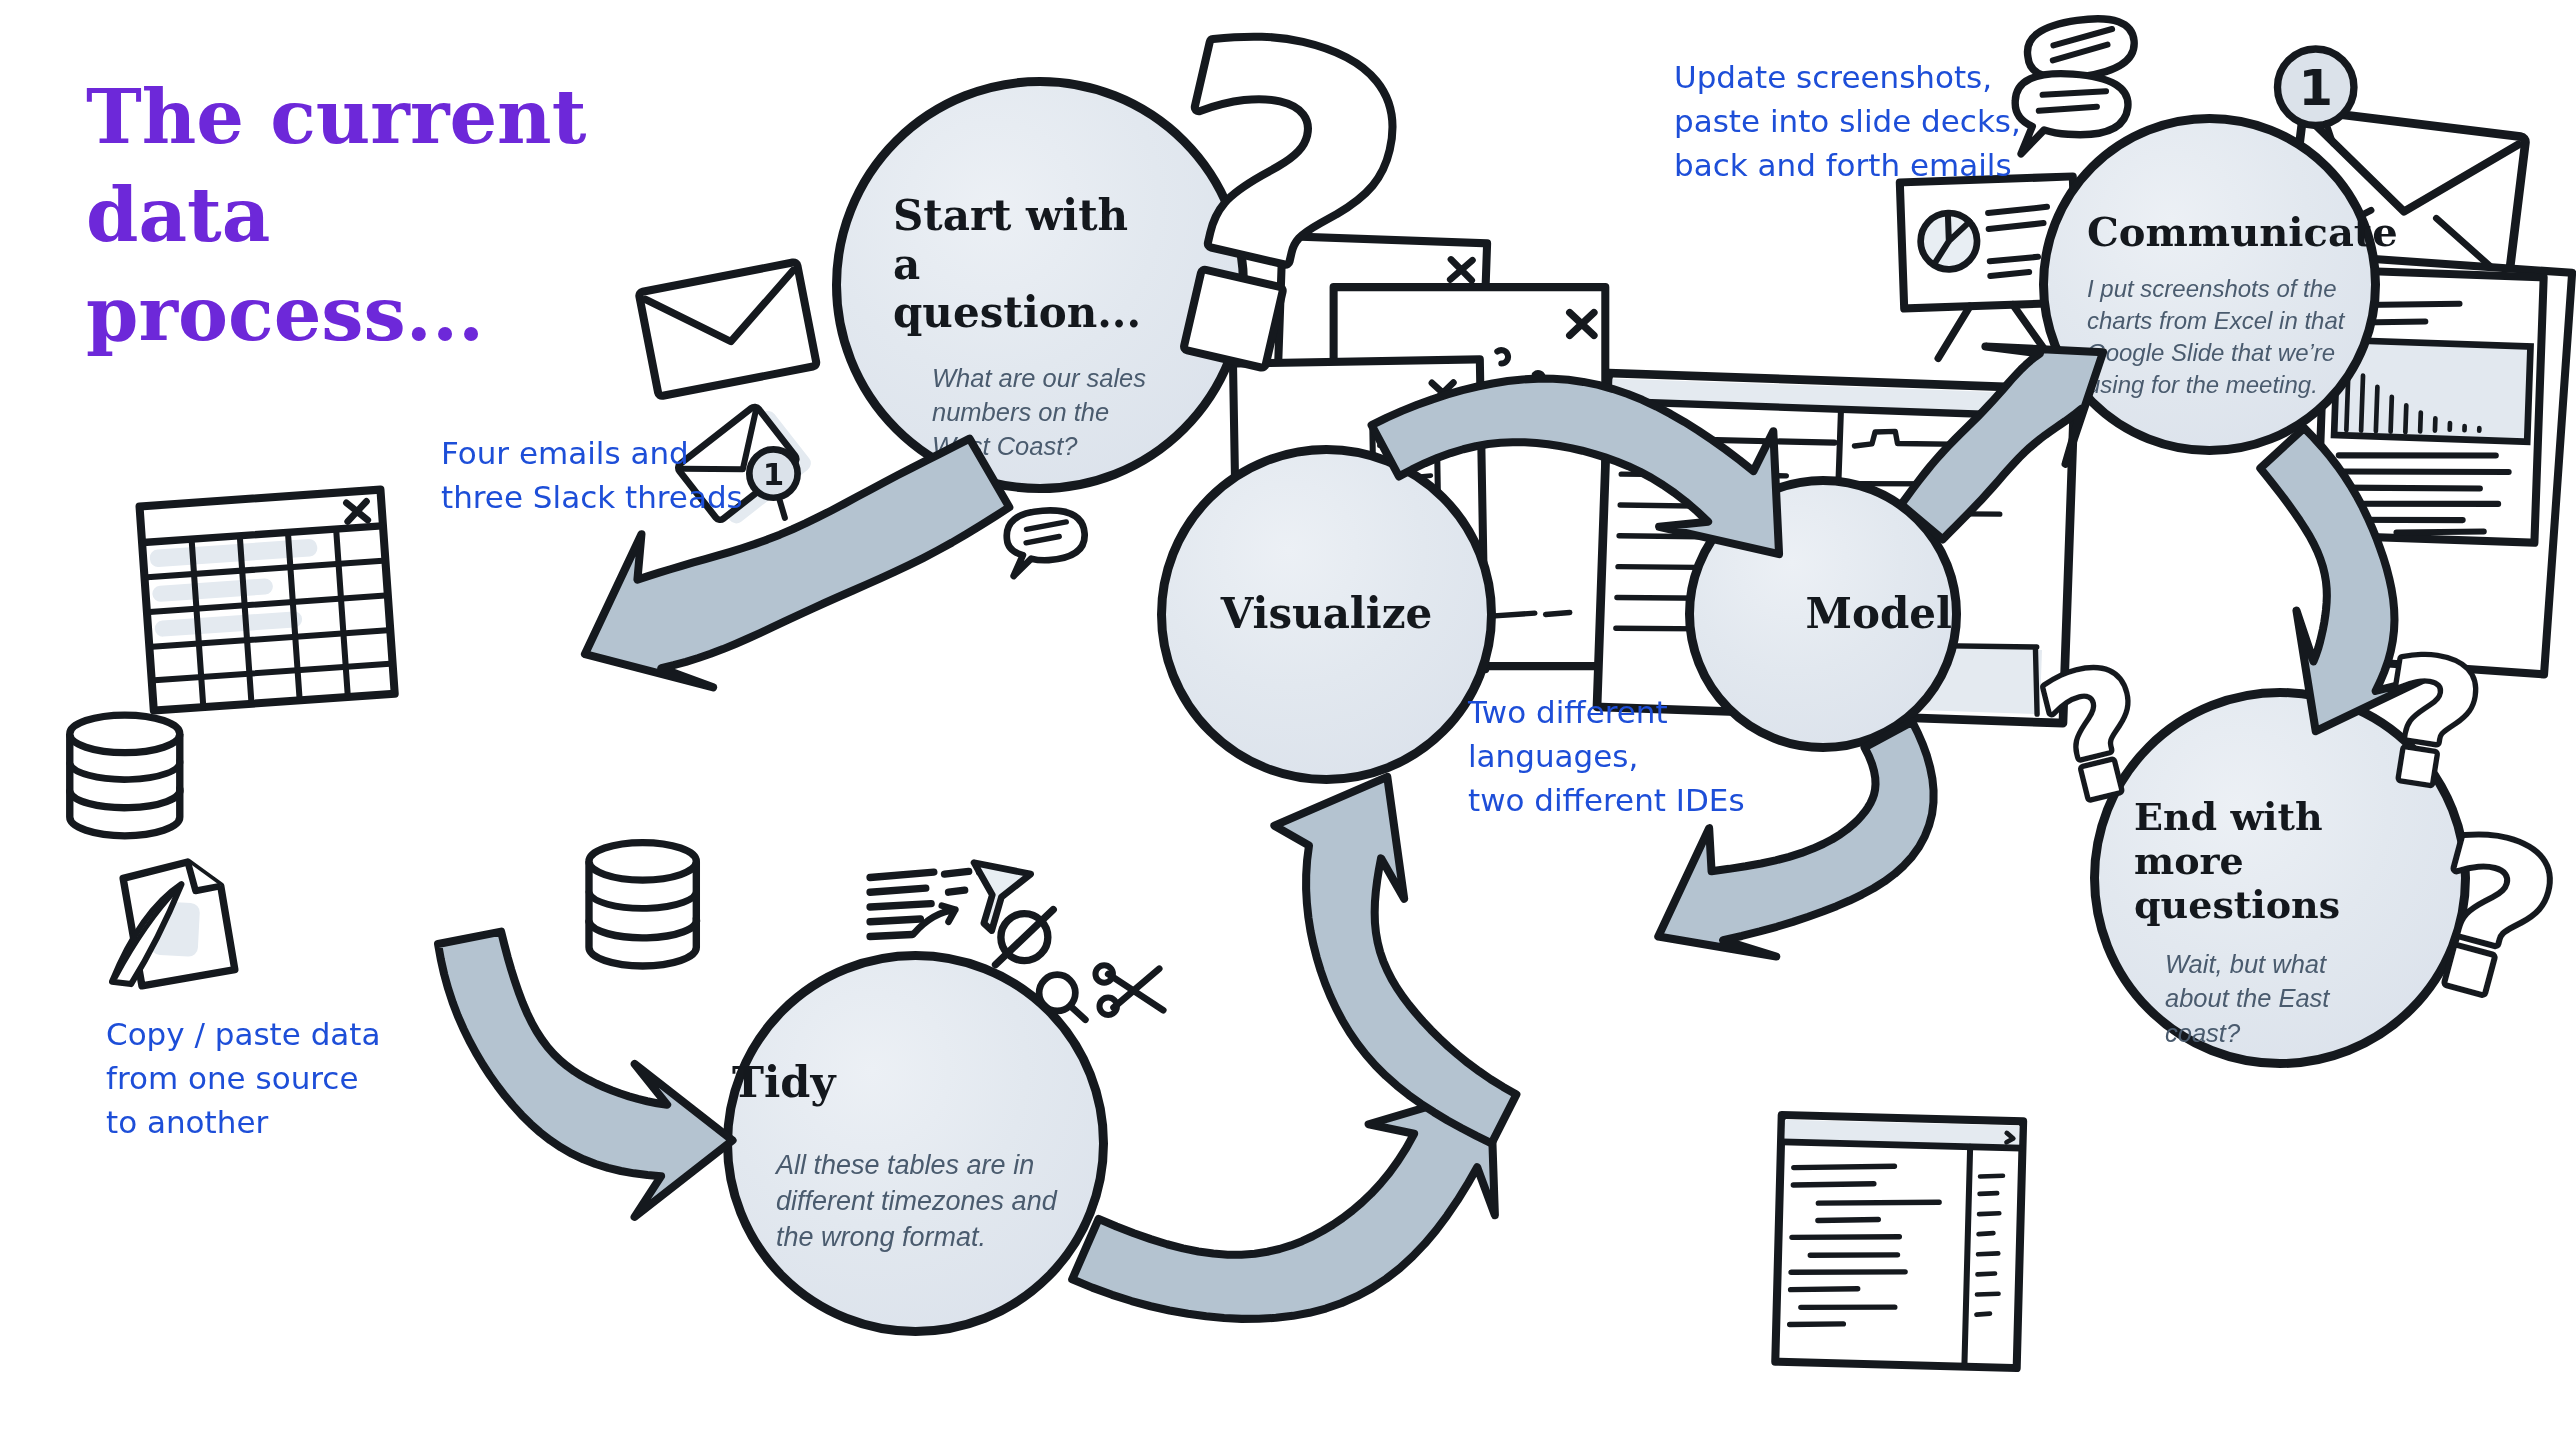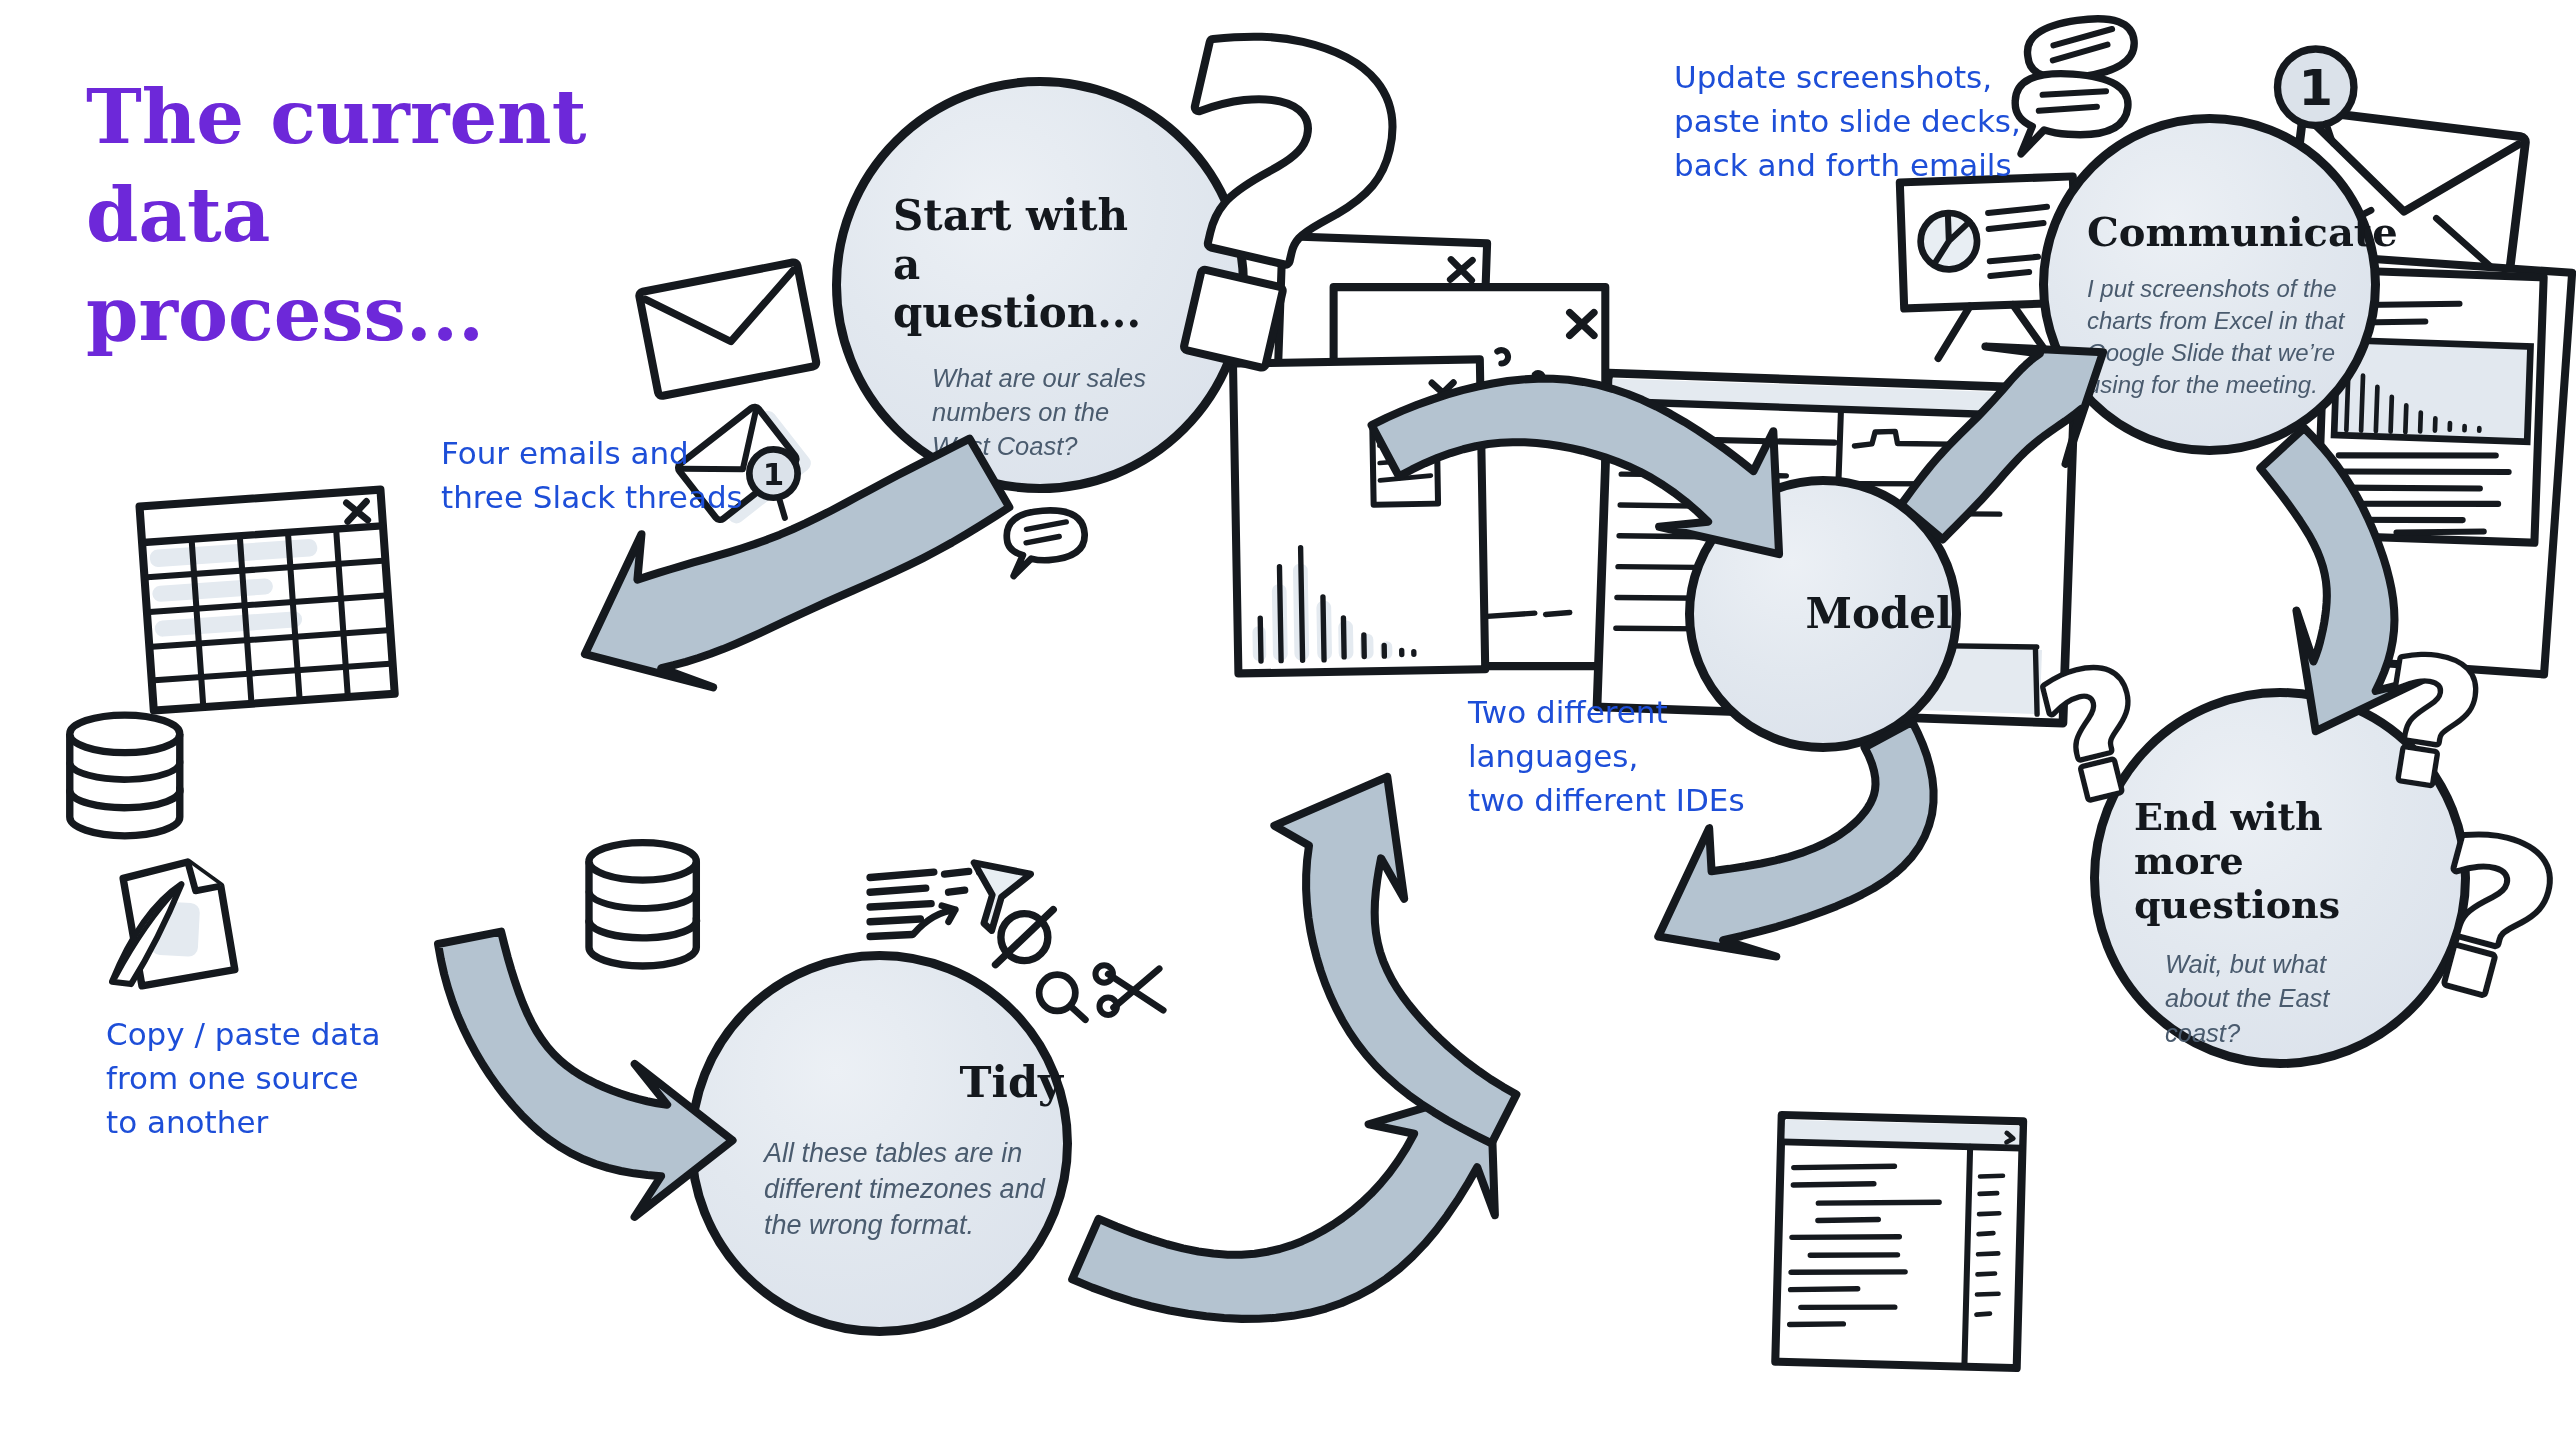--- a/index.html
+++ b/index.html
@@ -20,21 +20,21 @@
   #page-title{position:absolute;left:86px;top:68px;width:557px;z-index:4;
       font-family:"DejaVu Serif","Liberation Serif",serif;font-weight:bold;
       font-size:75px;line-height:1.31;color:#6d28d9;}
   
   #node-start{left:832px;top:77px;width:416px;height:416px;padding:106px 27px 0 52px;}
   #node-start .label{font-size:42px;width:268px;}
   #node-start .note{font-size:25.5px;width:225px;margin:23px 0 0 39px;}
   #node-gather{left:211px;top:572px;width:377px;height:377px;padding:85px 13.4px 0 34px;}
   #node-gather .label{font-size:43px;}
   #node-gather .note{font-size:24px;width:326px;margin-top:19px;}
-  #node-tidy{left:687px;top:951px;width:385px;height:385px;padding-top:98px;align-items:flex-end;}
+  #node-tidy{left:723px;top:951px;width:385px;height:385px;padding-top:98px;align-items:flex-start;gap:12px;}
   #node-tidy .label{font-size:43px;text-align:center;}
   #node-tidy .note{font-size:27px;width:299px;margin-top:27px;margin-left:44px;}
   #node-visualize{left:1157px;top:445px;width:339px;height:339px;justify-content:center;align-items:center;}
   #node-visualize .label{font-size:42px;}
   #node-model{left:1685px;top:476px;width:276px;height:276px;justify-content:center;align-items:flex-end;}
   #node-model .label{font-size:42px;}
   #node-transform{left:1449px;top:852px;width:301px;height:301px;justify-content:center;align-items:center;}
   #node-transform .label{font-size:40px;}
   #node-communicate{left:2039px;top:114px;width:341px;height:341px;padding:86px 13.4px 0 39px;}
   #node-communicate .label{font-size:40px;}
@@ -208,20 +208,23 @@
   <div id="page-title">The current data process...</div>
 
   <div class="node" id="node-start">
     <div class="label">Start with a question...</div>
     <div class="note">What are our sales numbers on the West Coast?</div>
   </div>
   <div class="node" id="node-tidy">
     <div class="label">Tidy</div>
     <div class="note">All these tables are in different timezones and the wrong format.</div>
   </div>
+  <div class="node" id="node-visualize">
+    <div class="label">Visualize</div>
+  </div>
   <div class="node" id="node-model">
     <div class="label">Model</div>
   </div>
   <div class="node" id="node-communicate">
     <div class="label">Communicate</div>
     <div class="note">I put screenshots of the charts from Excel in that Google Slide that we’re using for the meeting.</div>
   </div>
   <div class="node" id="node-end">
     <div class="label">End with more questions</div>
     <div class="note">Wait, but what about the East coast?</div>

